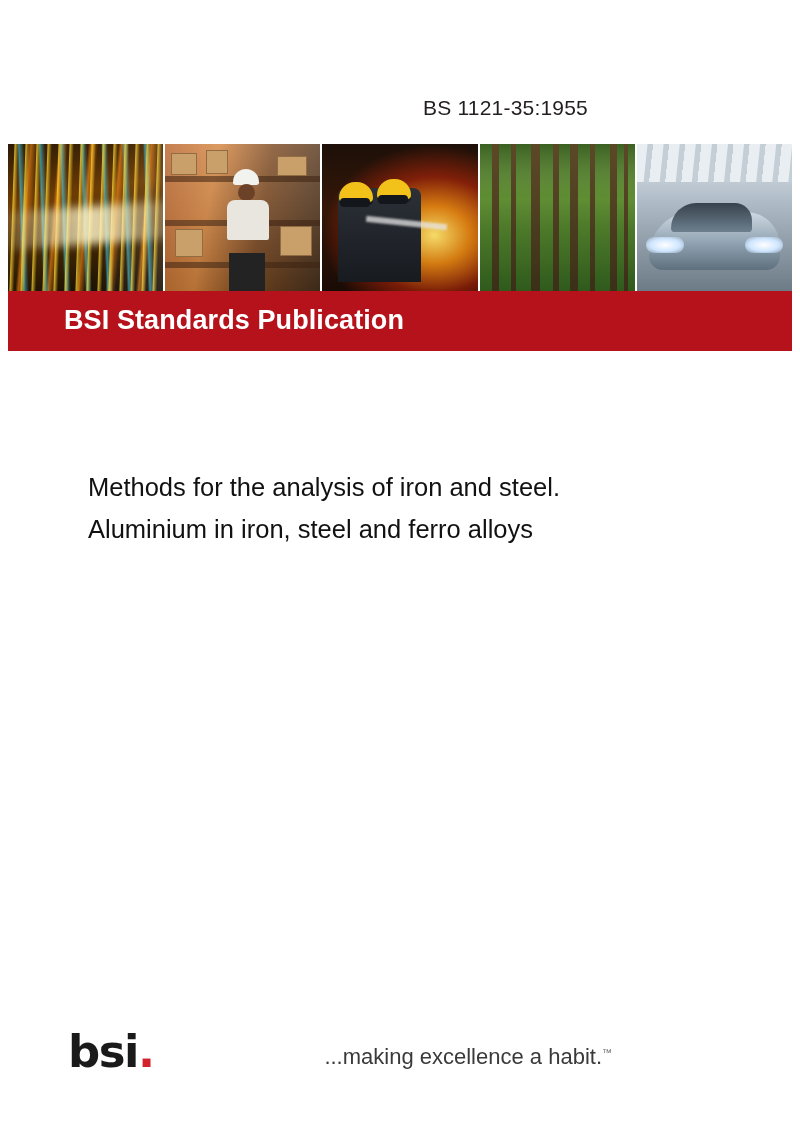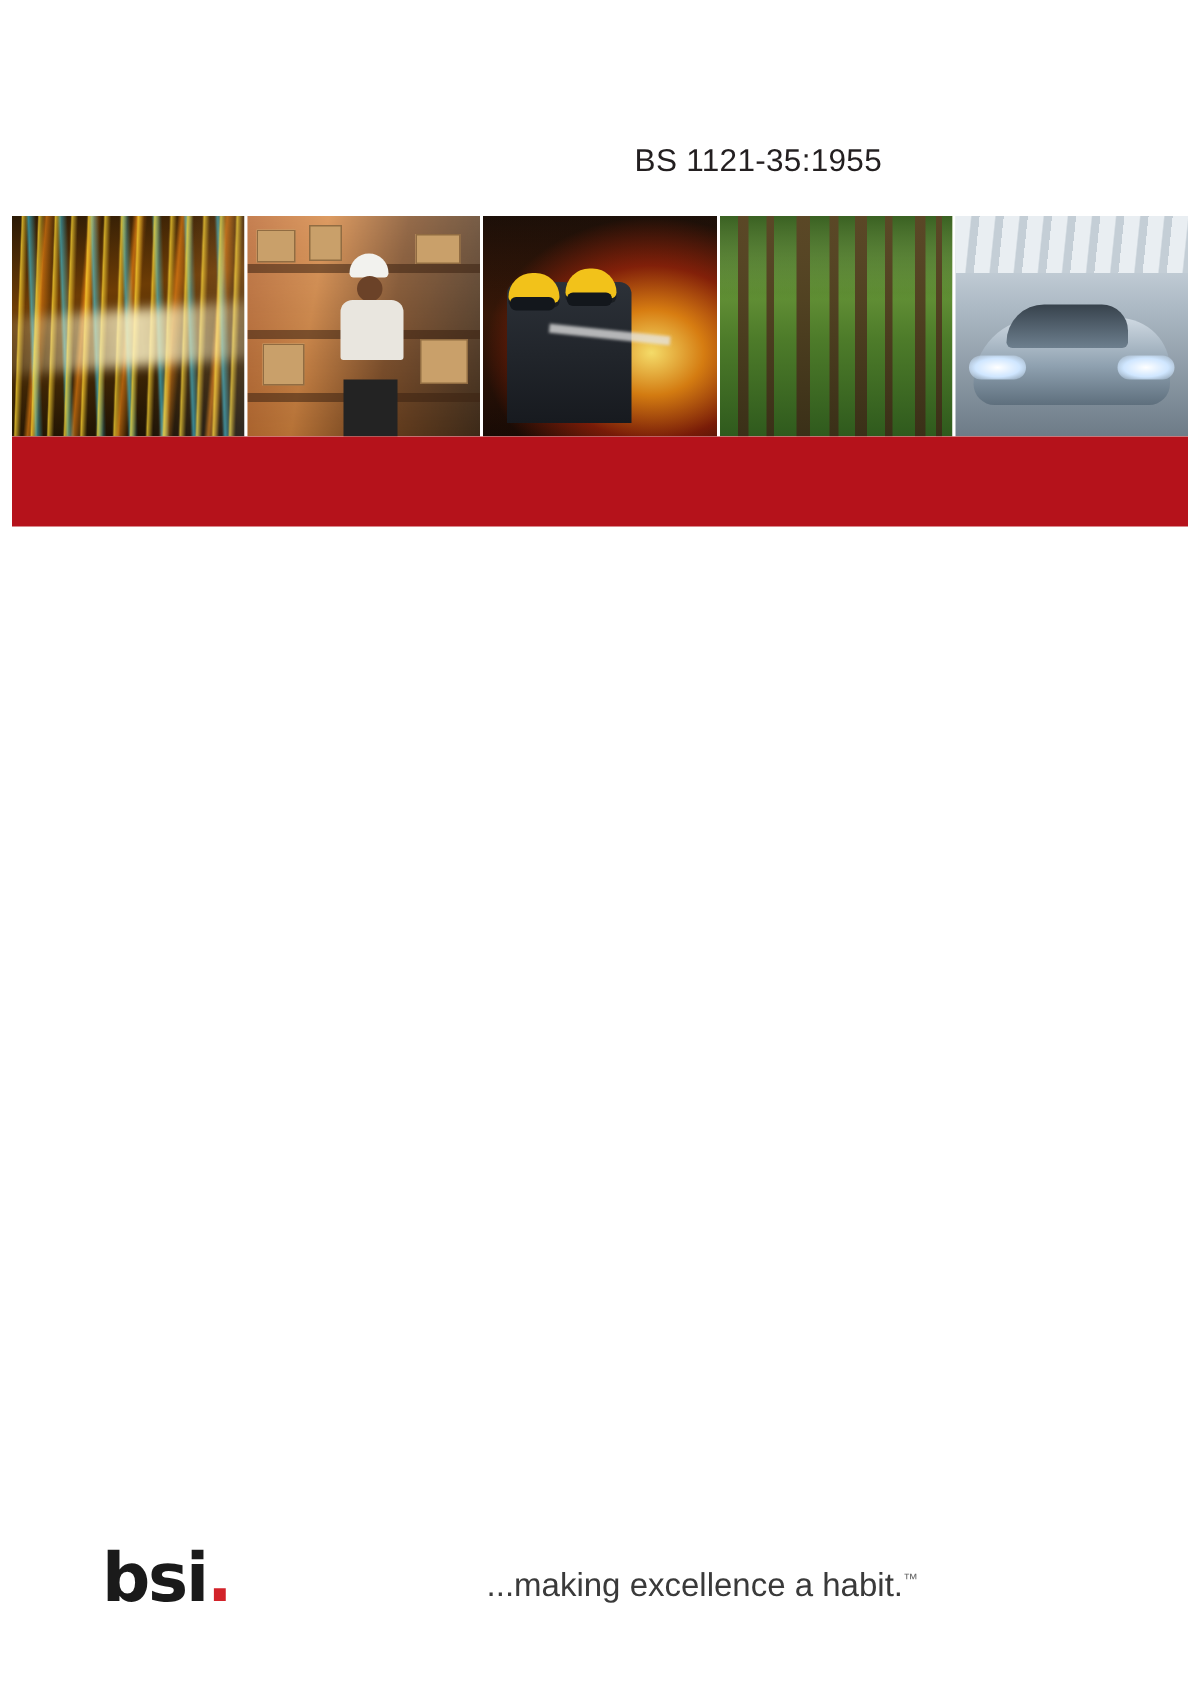--- a/index.html
+++ b/index.html
@@ -359,22 +359,25 @@
     <div class="banner-cell img-cars">
       <div class="ceiling"></div>
       <div class="car-body"></div>
       <div class="windshield"></div>
       <div class="headlight hl-left"></div>
       <div class="headlight hl-right"></div>
     </div>
   </div>
 
   <div class="red-band"></div>
+  <div class="red-band-text">BSI Standards Publication</div>
 
   <div class="title-block">
+    <div class="title-line">Methods for the analysis of iron and steel.</div>
+    <div class="title-line">Aluminium in iron, steel and ferro alloys</div>
   </div>
 
   <div class="bsi-logo">
     <span class="bsi-logo-text">bsi</span><span class="bsi-logo-text bsi-dot">.</span>
   </div>
 
   <div class="tagline">
     <span>...making excellence a habit.</span><span class="tm">™</span>
   </div>
 

